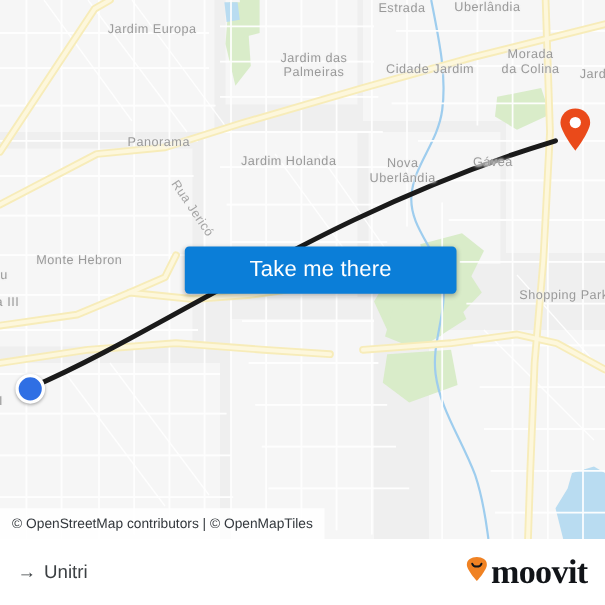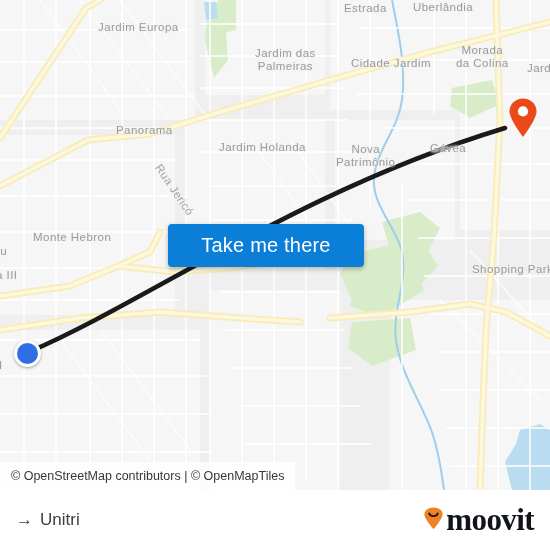--- a/index.html
+++ b/index.html
@@ -36,21 +36,21 @@
   
   .origin-dot{
     position:absolute;width:21px;height:21px;border-radius:50%;
     background:#2f6fe4;border:3px solid #ffffff;
     box-shadow:0 1px 3px rgba(0,0,0,.35);
   }
   .dest-pin{position:absolute;width:30px;height:40px;}
 
   
   .cta-button{
-    position:absolute;left:168px;top:224px;width:196px;height:43px;
+    position:absolute;left:168px;top:224px;width:247px;height:43px;
     background:#0b7ed8;border:none;border-radius:4px;
     color:#ffffff;font-size:20px;letter-spacing:.2px;
     font-family:"Liberation Sans","DejaVu Sans",sans-serif;
     cursor:pointer;
     box-shadow:0 2px 5px rgba(0,0,0,.28);
     display:flex;align-items:center;justify-content:center;
   }
 
   
   .attribution{
@@ -168,21 +168,21 @@
         <div class="map-label" style="left: 413px; top: 1px;">Uberlândia</div>
         <div class="map-label two-line" style="left: 255px; top: 47px;">Jardim das
 Palmeiras</div>
         <div class="map-label" style="left: 351px; top: 57px;">Cidade Jardim</div>
         <div class="map-label two-line" style="left: 456px; top: 44px;">Morada
 da Colina</div>
         <div class="map-label" style="left: 527px; top: 62px;">Jard</div>
         <div class="map-label" style="left: 88px; top: 124px; margin-left: 28px;">Panorama</div>
         <div class="map-label" style="left: 219px; top: 141px;">Jardim Holanda</div>
         <div class="map-label two-line" style="left: 336px; top: 143px;">Nova
-Patrimônio</div>
+Uberlândia</div>
         <div class="map-label" style="left: 430px; top: 142px;">Gávea</div>
         <div class="map-label" style="left: 33px; top: 231px;">Monte Hebron</div>
         <div class="map-label" style="left: -4px; top: 245px;">ru</div>
         <div class="map-label" style="left: -4px; top: 269px;">a III</div>
         <div class="map-label" style="left: -1px; top: 359px;">I</div>
         <div class="map-label" style="left: 472px; top: 263px;">Shopping Park</div>
       </div>
 
     <div id="street-labels">
         <div class="street-label" style="left: 163px; top: 162px; transform: rotate(56deg);">Rua Jericó</div>

